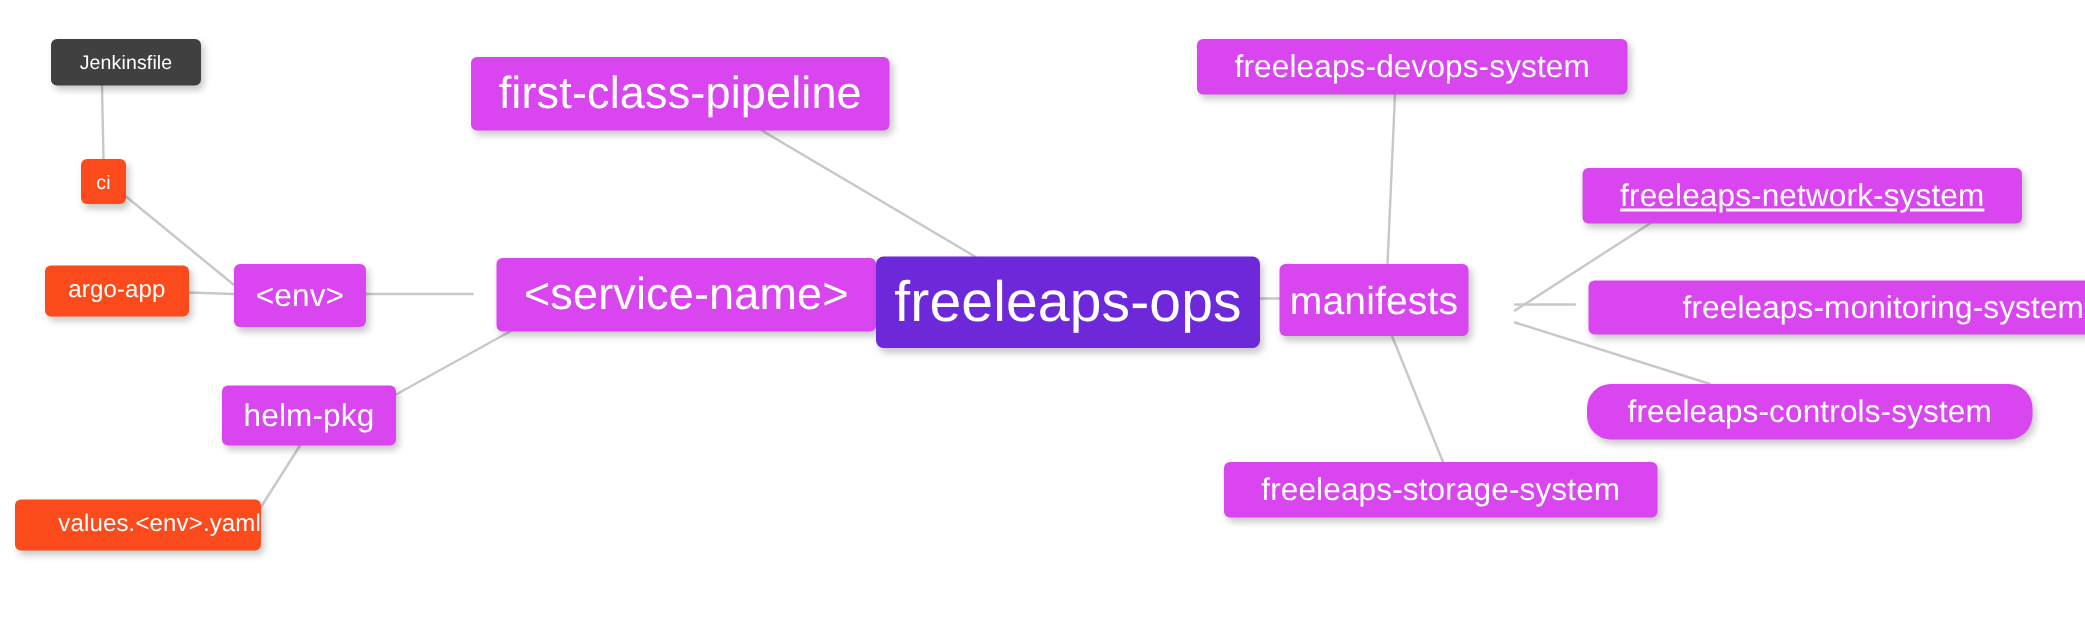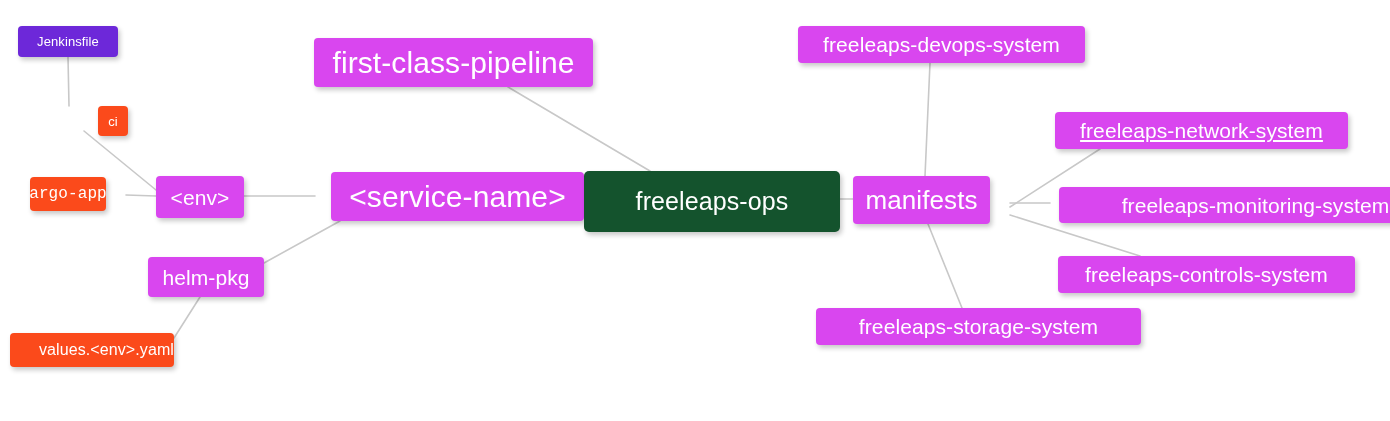--- a/index.html
+++ b/index.html
@@ -37,24 +37,24 @@
     box-shadow: 2px 3px 5px rgba(0,0,0,0.22);
     letter-spacing: 0.1px;
     line-height: 1;
     user-select: none;
   }
   .node-label {
     display: block;
     color: #ffffff;
   }
   
-  .n-root      { background: #14532d; font-size: 25px; border-radius: 5px; }
+  .n-root      { background: #6d28d9; font-size: 38px; border-radius: 5px; }
   .n-blue      { background: #d946ef; }
   .n-green     { background: #d946ef; }
-  .n-orange    { background: #6d28d9; }
+  .n-orange    { background: #404040; margin-left: 16px; }
   .n-red       { background: #fb4a1b; }
 
   .sz-xl  { font-size: 30px; }
   .sz-lg  { font-size: 26px; }
   .sz-md  { font-size: 21px; }
   .sz-sm  { font-size: 16px; }
   .sz-xs  { font-size: 13px; }
 </style>
 </head>
 <body>
@@ -73,56 +73,56 @@
       <line x1="925" y1="176" x2="930" y2="63" stroke="#c8c8c8" stroke-width="1.6" stroke-linecap="round"></line>
       <line x1="1010" y1="207" x2="1100" y2="149" stroke="#c8c8c8" stroke-width="1.6" stroke-linecap="round"></line>
       <line x1="1010" y1="203" x2="1050" y2="203" stroke="#c8c8c8" stroke-width="1.6" stroke-linecap="round"></line>
       <line x1="1010" y1="215" x2="1140" y2="256" stroke="#c8c8c8" stroke-width="1.6" stroke-linecap="round"></line>
       <line x1="928" y1="224" x2="962" y2="308" stroke="#c8c8c8" stroke-width="1.6" stroke-linecap="round"></line>
     </svg>
   <div id="node-layer">
       <div class="node n-orange sz-xs" style="left: 18px; top: 26px; width: 100px; height: 31px;">
         <span class="node-label">Jenkinsfile</span>
       </div>
-      <div class="node n-red sz-xs" style="left: 54px; top: 106px; width: 30px; height: 30px; margin-left: 44px;">
+      <div class="node n-red sz-xs" style="left: 54px; top: 106px; width: 30px; height: 30px;">
         <span class="node-label">ci</span>
       </div>
-      <div class="node n-red sz-sm" style="left: 30px; top: 177px; width: 76px; height: 34px; font-family: Liberation Mono, monospace;">
+      <div class="node n-red sz-sm" style="left: 30px; top: 177px; width: 96px; height: 34px;">
         <span class="node-label">argo-app</span>
       </div>
       <div class="node n-green sz-md" style="left: 156px; top: 176px; width: 88px; height: 42px; justify-content: center;">
         <span class="node-label">&lt;env&gt;</span>
       </div>
       <div class="node n-green sz-md" style="left: 148px; top: 257px; width: 116px; height: 40px;">
         <span class="node-label">helm-pkg</span>
       </div>
       <div class="node n-red sz-sm" style="left: 10px; top: 333px; width: 164px; height: 34px; justify-content: flex-end;">
         <span class="node-label">values.&lt;env&gt;.yaml</span>
       </div>
       <div class="node n-blue sz-xl" style="left: 314px; top: 38px; width: 279px; height: 49px;">
         <span class="node-label">first-class-pipeline</span>
       </div>
       <div class="node n-blue sz-xl" style="left: 315px; top: 172px; width: 253px; height: 49px; margin-left: 16px;">
         <span class="node-label">&lt;service-name&gt;</span>
       </div>
       <div class="node n-root" style="left: 584px; top: 171px; width: 256px; height: 61px;">
         <span class="node-label">freeleaps-ops</span>
       </div>
-      <div class="node n-blue sz-lg" style="left: 853px; top: 176px; width: 137px; height: 48px;">
+      <div class="node n-blue sz-lg" style="left: 853px; top: 176px; width: 126px; height: 48px;">
         <span class="node-label">manifests</span>
       </div>
       <div class="node n-green sz-md" style="left: 798px; top: 26px; width: 287px; height: 37px;">
         <span class="node-label">freeleaps-devops-system</span>
       </div>
       <div class="node n-green sz-md" style="left: 1055px; top: 112px; width: 293px; height: 37px; text-decoration: underline;">
         <span class="node-label">freeleaps-network-system</span>
       </div>
       <div class="node n-green sz-md" style="left: 1059px; top: 187px; width: 393px; height: 36px;">
         <span class="node-label">freeleaps-monitoring-system</span>
       </div>
-      <div class="node n-green sz-md" style="left: 1058px; top: 256px; width: 297px; height: 37px;">
+      <div class="node n-green sz-md" style="left: 1058px; top: 256px; width: 297px; height: 37px; border-radius: 16px;">
         <span class="node-label">freeleaps-controls-system</span>
       </div>
-      <div class="node n-green sz-md" style="left: 816px; top: 308px; width: 325px; height: 37px;">
+      <div class="node n-green sz-md" style="left: 816px; top: 308px; width: 289px; height: 37px;">
         <span class="node-label">freeleaps-storage-system</span>
       </div>
     </div>
 </div>
 
 </body></html>

